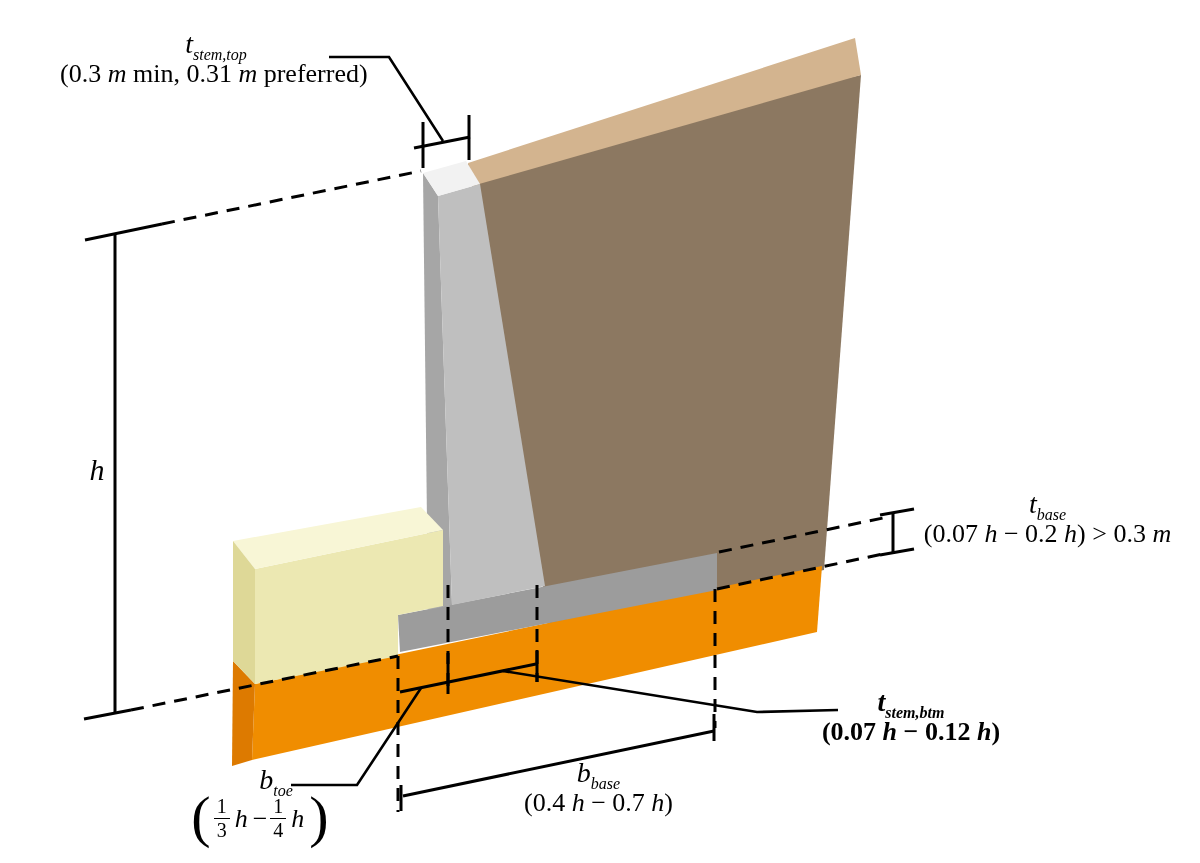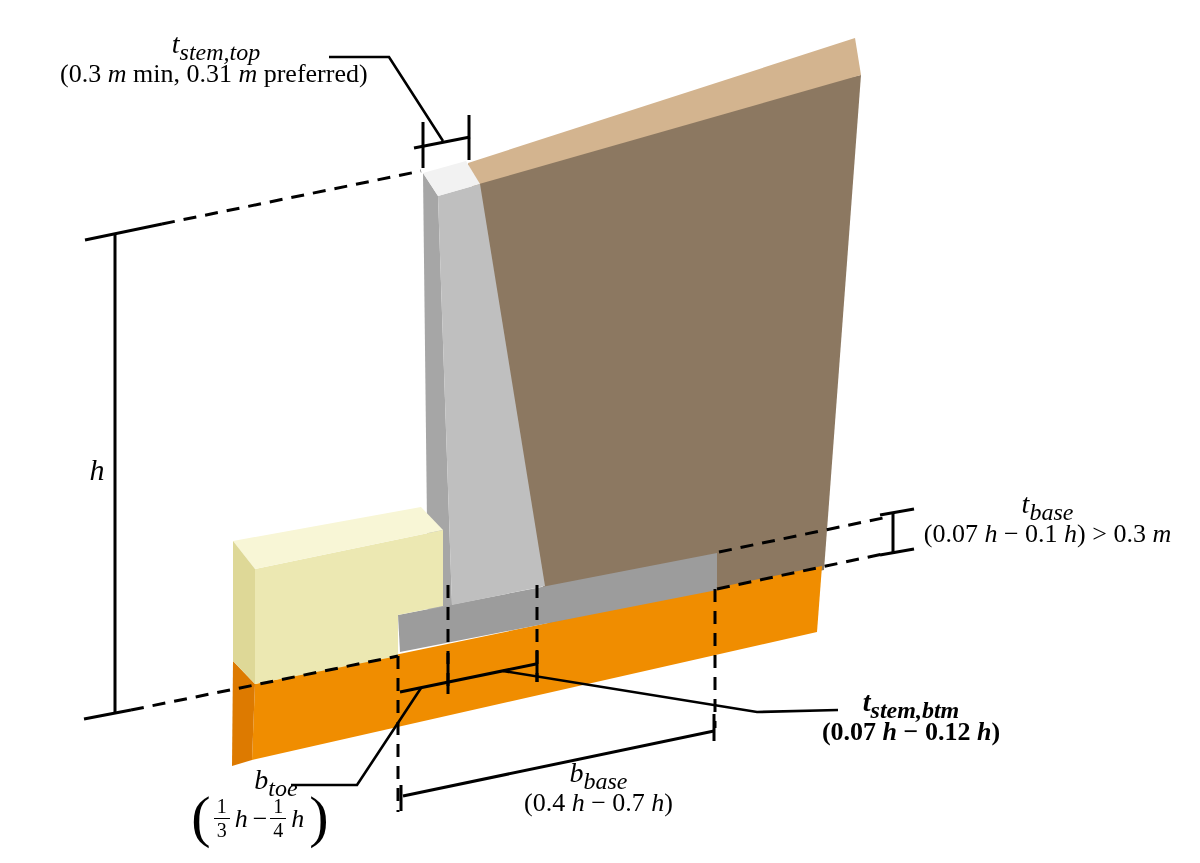--- a/index.html
+++ b/index.html
@@ -1,21 +1,21 @@
 <!DOCTYPE html>
 <html><head>
 <meta charset="utf-8">
 <style>
   html,body{margin:0;padding:0;background:#fff;}
   #canvas{position:relative;width:1200px;height:863px;background:#fff;overflow:hidden;
           font-family:"Liberation Serif",serif;color:#000;}
   #scene{position:absolute;left:0;top:0;}
   .mlbl{position:absolute;text-align:center;line-height:1.12;}
   .base{font-style:italic;font-size:28px;}
-  .base sub{font-style:italic;font-size:24px;line-height:0;}
+  .base sub{font-style:italic;font-size:16px;line-height:0;}
   .note{font-size:26px;font-style:normal;white-space:nowrap;}
   .note .vr{font-style:italic;}
   .hlbl{font-style:italic;font-size:30px;}
   .fracline{display:flex;align-items:center;justify-content:center;font-size:26px;gap:3px;white-space:nowrap;}
   .fracline .vr{font-style:italic;padding:0 2px;}
   .bigp{font-size:58px;font-weight:400;line-height:0;transform:translateY(-2px);}
   .frac{display:inline-flex;flex-direction:column;align-items:center;font-size:20px;line-height:1.15;}
   .frac .num{border-bottom:1.6px solid #000;padding:0 3px;}
 </style>
 </head>
@@ -85,21 +85,21 @@
   </div>
 
   <div class="mlbl hlbl" style="left:80px;top:453px;width:34px;">
     <span>h</span>
   </div>
 
   <div class="mlbl" style="left:920px;top:488px;width:255px;">
     <div>
       <span class="base"><span>t</span><sub>base</sub></span>
     </div>
-    <div class="note"><span>(0.07 </span><span class="vr">h</span><span>  − 0.1 </span><span class="vr">h</span><span>) &gt; 0.3 </span><span class="vr">m</span></div>
+    <div class="note"><span>(0.07 </span><span class="vr">h</span><span>  − 0.2 </span><span class="vr">h</span><span>) &gt; 0.3 </span><span class="vr">m</span></div>
   </div>
 
   <div class="mlbl" style="left:806px;top:686px;width:210px;font-weight:bold;">
     <div>
       <span class="base"><span>t</span><sub>stem,btm</sub></span>
     </div>
     <div class="note"><span>(0.07 </span><span class="vr">h</span><span>  − 0.12 </span><span class="vr">h</span><span>)</span></div>
   </div>
 
   <div class="mlbl" style="left:211px;top:764px;width:130px;">

